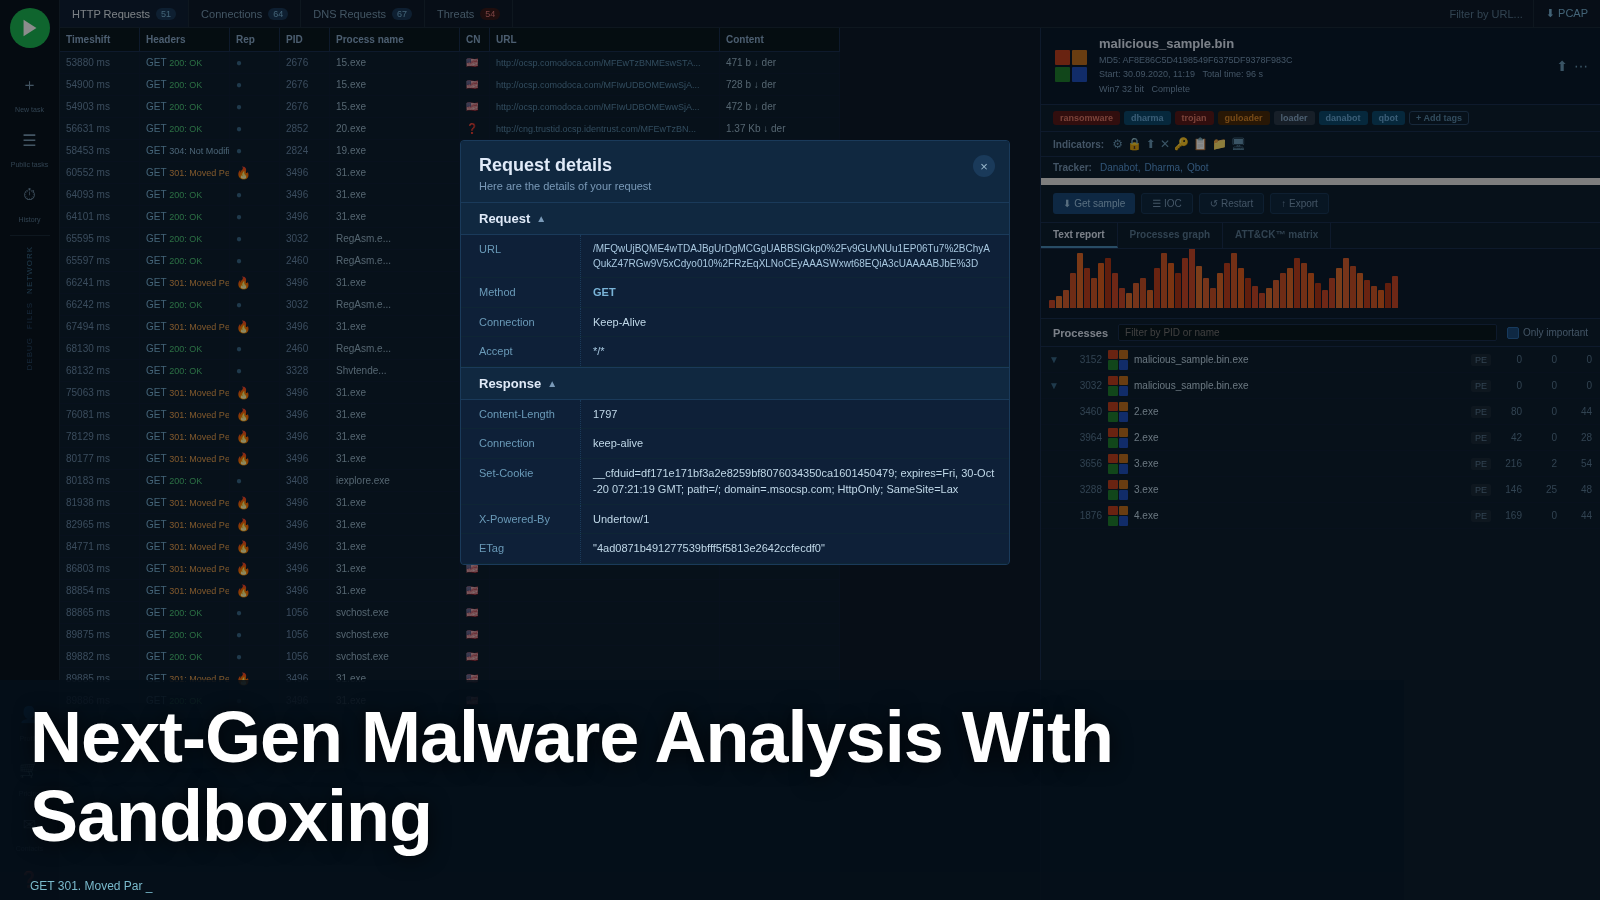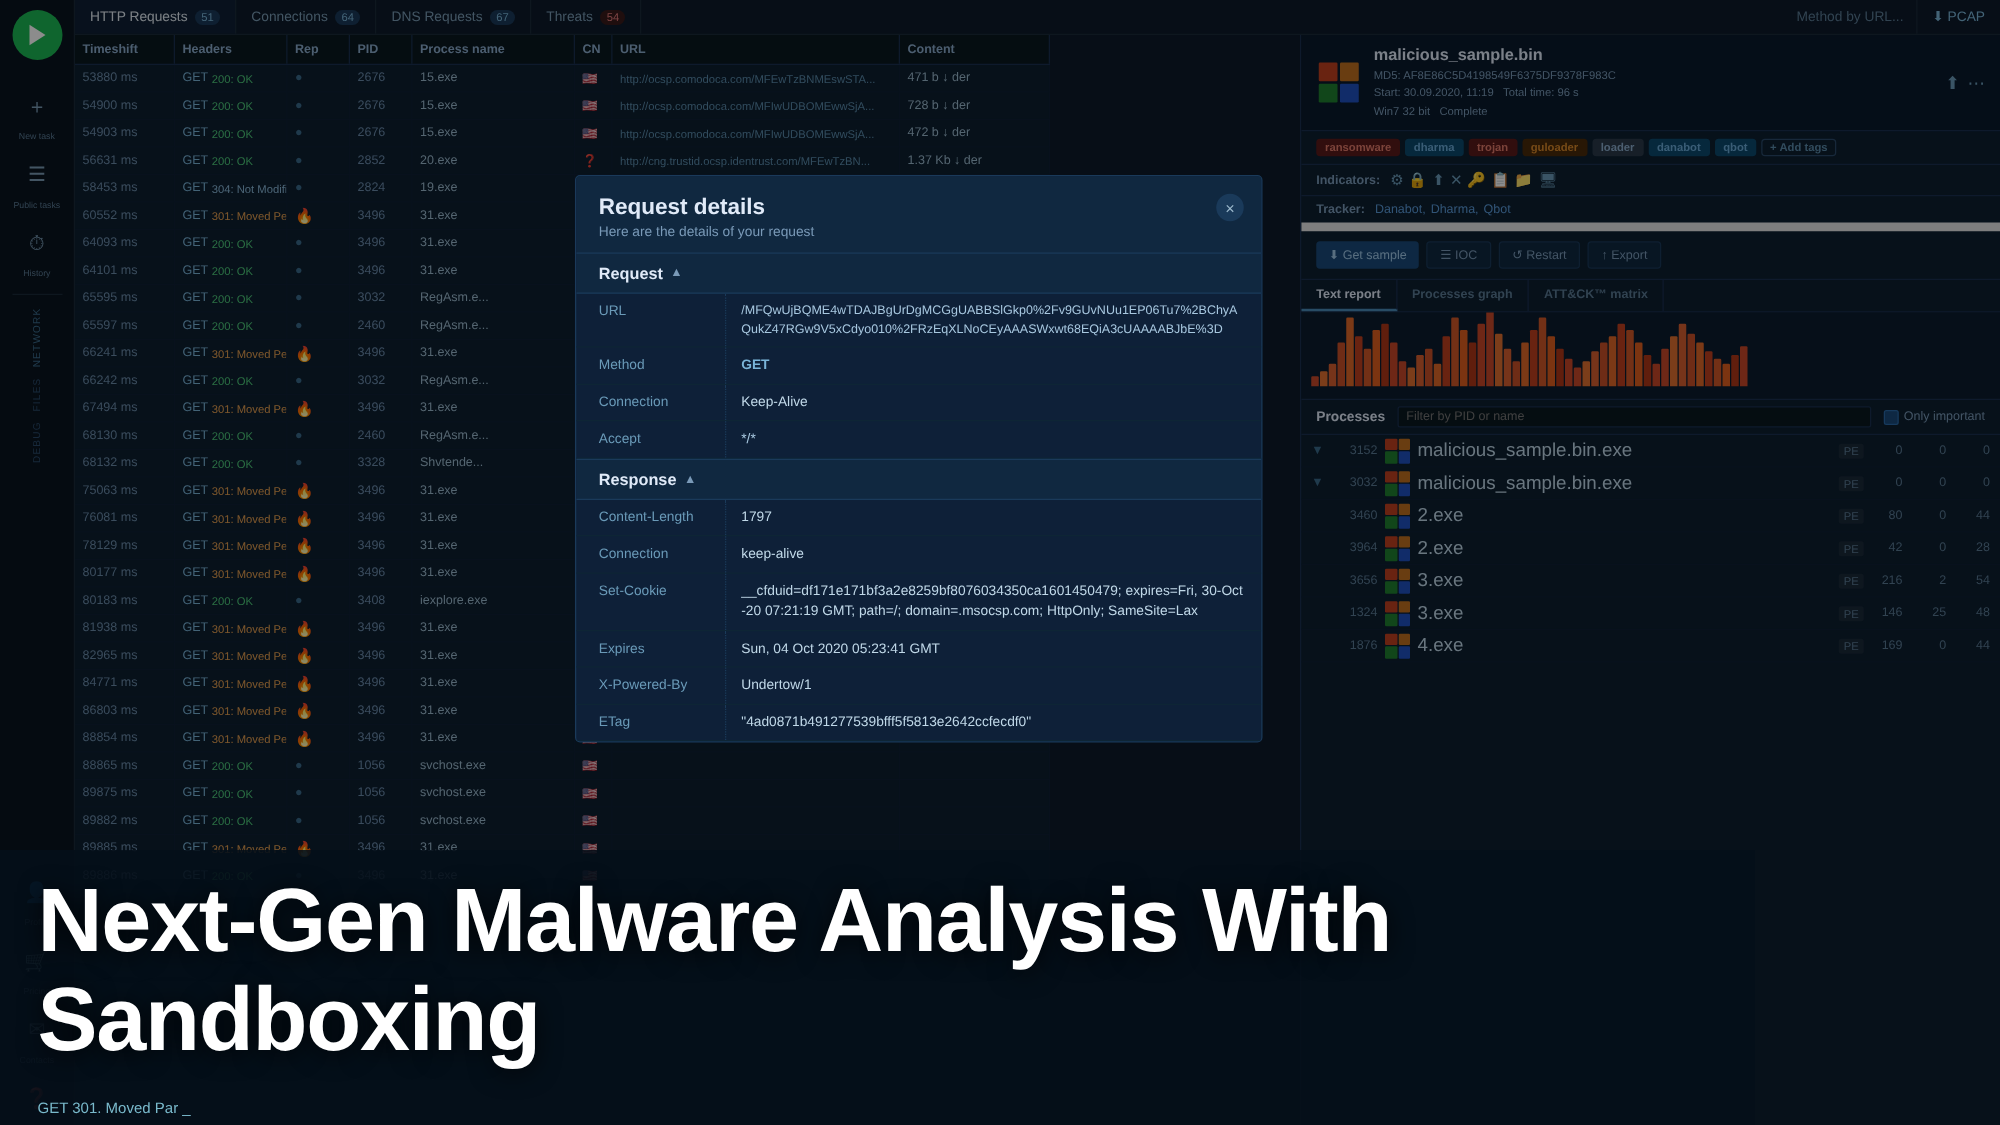--- a/index.html
+++ b/index.html
@@ -407,21 +407,21 @@
       border-radius: 2px;
     }
     .process-row {
       display: flex; align-items: center;
       height: 26px;
       border-bottom: 1px solid #0f2035;
       padding: 0 8px;
       gap: 6px;
     }
     .pid { color: #5a7a94; font-size: 10px; width: 35px; text-align: right; }
-    .proc-name { color: #c0d8e8; font-size: 15px; flex: 1; }
+    .proc-name { color: #c0d8e8; font-size: 10px; flex: 1; }
     .proc-type { color: #5a7a94; font-size: 9px; background: #1a2a3a; padding: 1px 4px; border-radius: 2px; }
     .proc-win-icon { width: 20px; height: 20px; display: grid; grid-template-columns: 1fr 1fr; gap: 1px; }
     .pw1 { background: #c04020; border-radius: 1px; }
     .pw2 { background: #c07020; border-radius: 1px; }
     .pw3 { background: #208030; border-radius: 1px; }
     .pw4 { background: #2050c0; border-radius: 1px; }
     .proc-nums { display: flex; gap: 10px; font-size: 10px; color: #5a7a94; }
     .proc-num { width: 25px; text-align: right; }
     .proc-collapse { color: #3a6a8a; font-size: 10px; width: 12px; }
 
@@ -514,21 +514,21 @@
   <div class="top-tab">
     <span>DNS Requests</span>
     <span class="tab-badge">67</span>
   </div>
   <div class="top-tab">
     <span>Threats</span>
     <span class="tab-badge threat">54</span>
   </div>
   <div class="top-tab-spacer"></div>
   <div class="filter-by-url">
-    <span>Method by URL...</span>
+    <span>Filter by URL...</span>
   </div>
   <div class="pcap-btn">
     <span>⬇ PCAP</span>
   </div>
 </div>
 
 <div class="main-area">
   <div class="table-header">
     <div>Timeshift</div>
     <div>Headers</div>
@@ -1216,21 +1216,21 @@
     <span class="proc-name">3.exe</span>
     <span class="proc-type">PE</span>
     <div class="proc-nums">
       <span class="proc-num">216</span>
       <span class="proc-num">2</span>
       <span class="proc-num">54</span>
     </div>
       </div>
       <div class="process-row">
     <span class="proc-collapse">&nbsp;</span>
-    <span class="pid">1324</span>
+    <span class="pid">3288</span>
     <div class="proc-win-icon">
       <div class="pw1"></div>
           <div class="pw2"></div>
           <div class="pw3"></div>
           <div class="pw4"></div>
     </div>
     <span class="proc-name">3.exe</span>
     <span class="proc-type">PE</span>
     <div class="proc-nums">
       <span class="proc-num">146</span>
@@ -1298,24 +1298,20 @@
       </div>
       <div class="modal-field">
         <div class="field-label">Connection</div>
         <div class="field-value">keep-alive</div>
       </div>
       <div class="modal-field">
         <div class="field-label">Set-Cookie</div>
         <div class="field-value">__cfduid=df171e171bf3a2e8259bf8076034350ca1601450479; expires=Fri, 30-Oct-20 07:21:19 GMT; path=/; domain=.msocsp.com; HttpOnly; SameSite=Lax</div>
       </div>
       <div class="modal-field">
-        <div class="field-label">Expires</div>
-        <div class="field-value">Sun, 04 Oct 2020 05:23:41 GMT</div>
-      </div>
-      <div class="modal-field">
         <div class="field-label">X-Powered-By</div>
         <div class="field-value">Undertow/1</div>
       </div>
       <div class="modal-field">
         <div class="field-label">ETag</div>
         <div class="field-value">"4ad0871b491277539bfff5f5813e2642ccfecdf0"</div>
       </div>
     </div>
   </div>
 </div>

